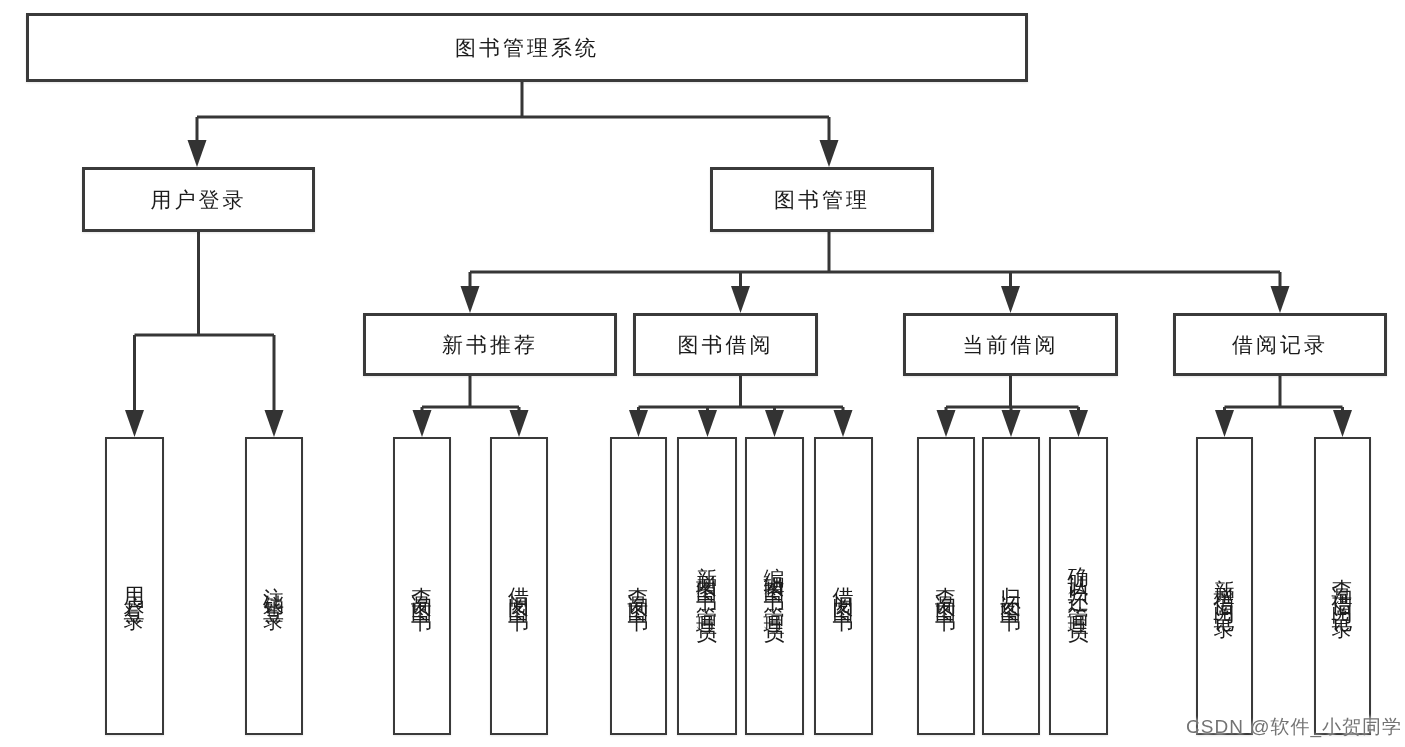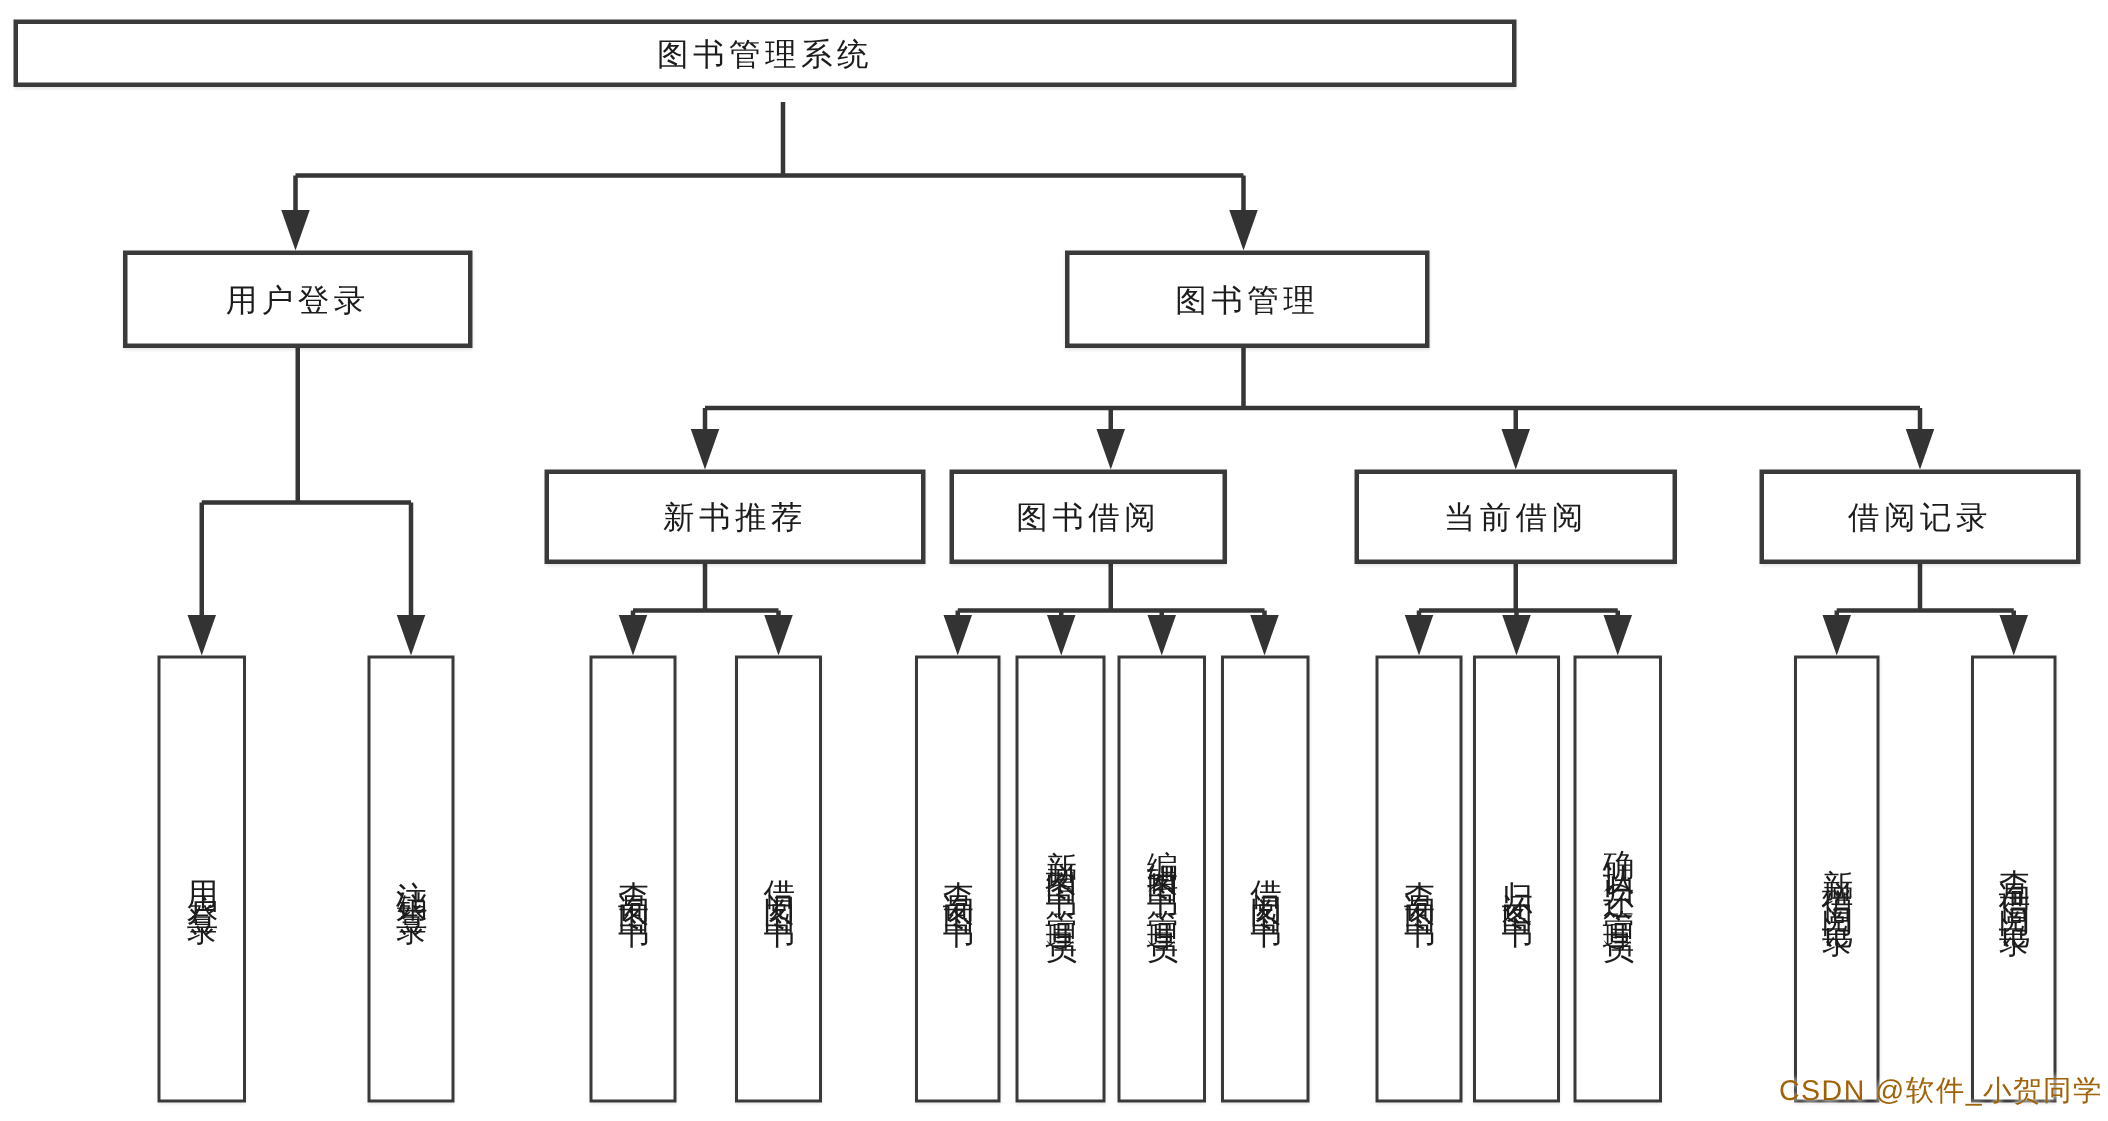--- a/index.html
+++ b/index.html
@@ -34,21 +34,21 @@
     letter-spacing:8px;
     writing-mode:vertical-rl;
     text-orientation:mixed;
     white-space:nowrap;
     line-height:1;
   }
   .watermark{
     position:absolute;
     top:714px;right:3px;
     font-size:19px;
-    color:#a16207;
+    color:#737373;
     letter-spacing:1px;
     text-shadow:0 0 4px #ffffff,0 0 4px #ffffff;
     z-index:5;
   }
 </style>
 </head>
 <body>
 
 <div class="stage">
 
@@ -77,28 +77,28 @@
       <polygon class="arrow" points="765,410 784,410 774.5,437"></polygon>
       <polygon class="arrow" points="833.5,410 852.5,410 843,437"></polygon>
       <polygon class="arrow" points="936.5,410 955.5,410 946,437"></polygon>
       <polygon class="arrow" points="1001.5,410 1020.5,410 1011,437"></polygon>
       <polygon class="arrow" points="1069,410 1088,410 1078.5,437"></polygon>
       <polygon class="arrow" points="1215,410 1234,410 1224.5,437"></polygon>
       <polygon class="arrow" points="1333,410 1352,410 1342.5,437"></polygon>
     </g>
   </svg>
 
-  <div class="box" style="left:9px;top:13px;width:1002px;height:45px">
+  <div class="box" style="left:26px;top:13px;width:1002px;height:69px">
     <span class="lbl">图书管理系统</span>
   </div>
 
   <div class="box" style="left:82px;top:167px;width:233px;height:65px">
     <span class="lbl">用户登录</span>
   </div>
-  <div class="box" style="left:710px;top:167px;width:243px;height:65px">
+  <div class="box" style="left:710px;top:167px;width:224px;height:65px">
     <span class="lbl">图书管理</span>
   </div>
 
   <div class="box" style="left:363px;top:313px;width:254px;height:63px">
     <span class="lbl">新书推荐</span>
   </div>
   <div class="box" style="left:633px;top:313px;width:185px;height:63px">
     <span class="lbl">图书借阅</span>
   </div>
   <div class="box" style="left:903px;top:313px;width:215px;height:63px">

